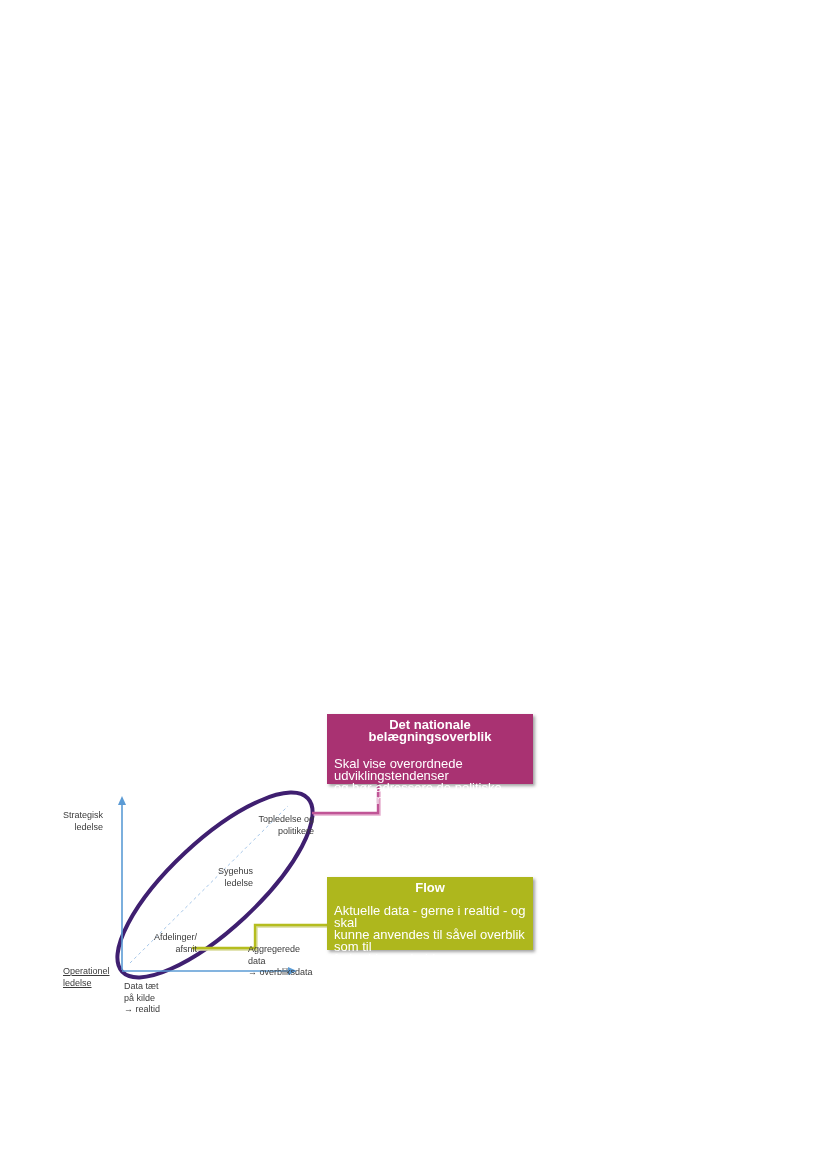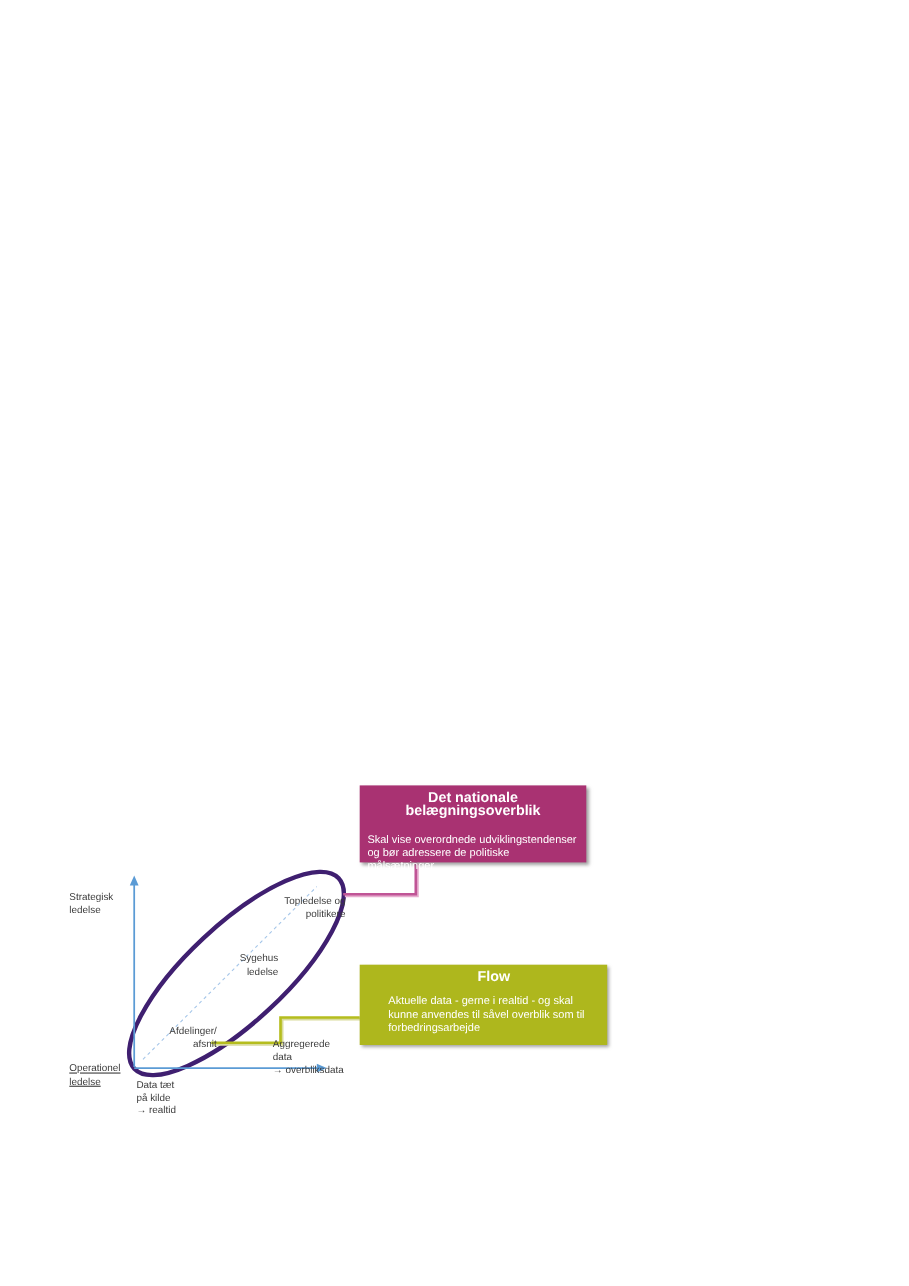--- a/index.html
+++ b/index.html
@@ -38,32 +38,32 @@
   }
   .centered { text-align: right; }
 
   .callout {
     position: absolute;
     width: 206px;
     color: var(--box-text);
     box-shadow: 2px 2px 3px rgba(110,110,110,0.65);
   }
   .callout-national { left: 327px; top: 714px; height: 70px; background: var(--magenta); }
-  .callout-flow     { left: 327px; top: 877px; height: 73px; background: var(--olive); padding-left: 19px; }
+  .callout-flow     { left: 327px; top: 877px; height: 73px; background: var(--olive); }
   .callout-title {
     padding-top: 5px;
     text-align: center;
     font-weight: bold;
     font-size: 13px;
     line-height: 12px;
   }
   .callout-body {
     margin-top: 15px;
     padding: 0 7px;
-    font-size: 10px;
+    font-size: 13px;
     line-height: 12px;
     white-space: pre-line;
   }
   .callout-flow .callout-body { margin-top: 11px; }
 </style>
 </head>
 <body>
 
 <div class="page">
 
@@ -79,21 +79,21 @@
     <line class="axis-line" x1="122" y1="971" x2="289" y2="971"></line>
     <polygon class="axis-arrow" points="297,971 288,967 288,975"></polygon>
 
     <polyline class="pink-conn-shadow" points="313.5,814.5 379.5,814.5 379.5,785.5"></polyline>
     <polyline class="pink-conn" points="312,813 378,813 378,784"></polyline>
 
     <polyline class="olive-conn-shadow" points="193.5,949.5 256.5,949.5 256.5,926.5 328.5,926.5"></polyline>
     <polyline class="olive-conn" points="192,948 255,948 255,925 327,925"></polyline>
   </svg>
 
-  <div class="diagram-label" style="left:63px; top:810px;">Strategisk
+  <div class="diagram-label" style="left:63px; top:810px;text-align:right;">Strategisk
 ledelse</div>
 
   <div class="diagram-label" style="left:63px; top:966px;text-decoration:underline;">Operationel
 ledelse</div>
 
   <div class="diagram-label" style="left:124px; top:981px;">Data tæt
 på kilde
 → realtid</div>
 
   <div class="diagram-label" style="left:248px; top:944px;">Aggregerede

